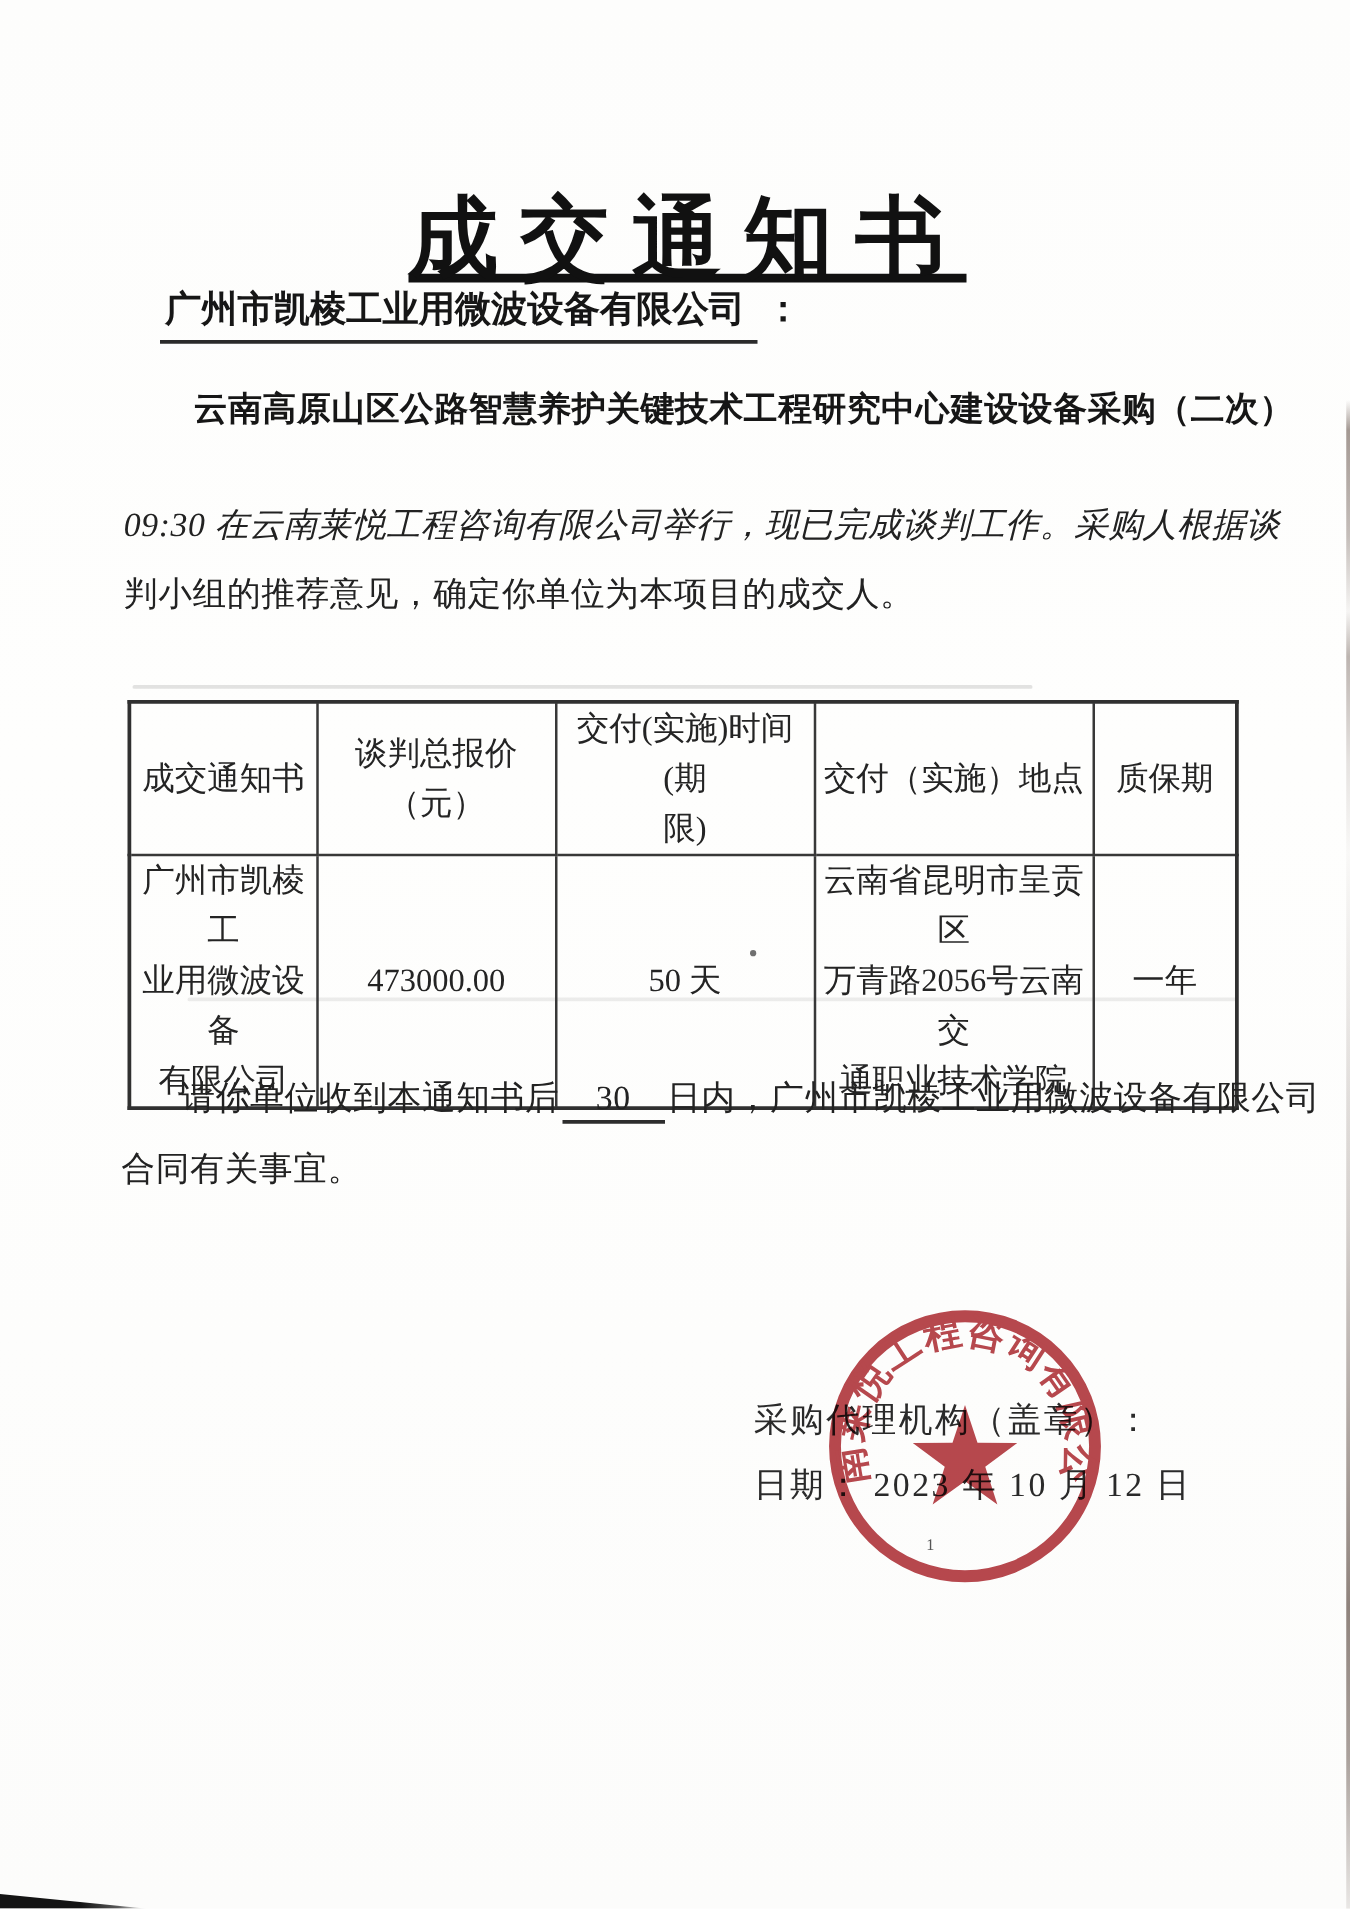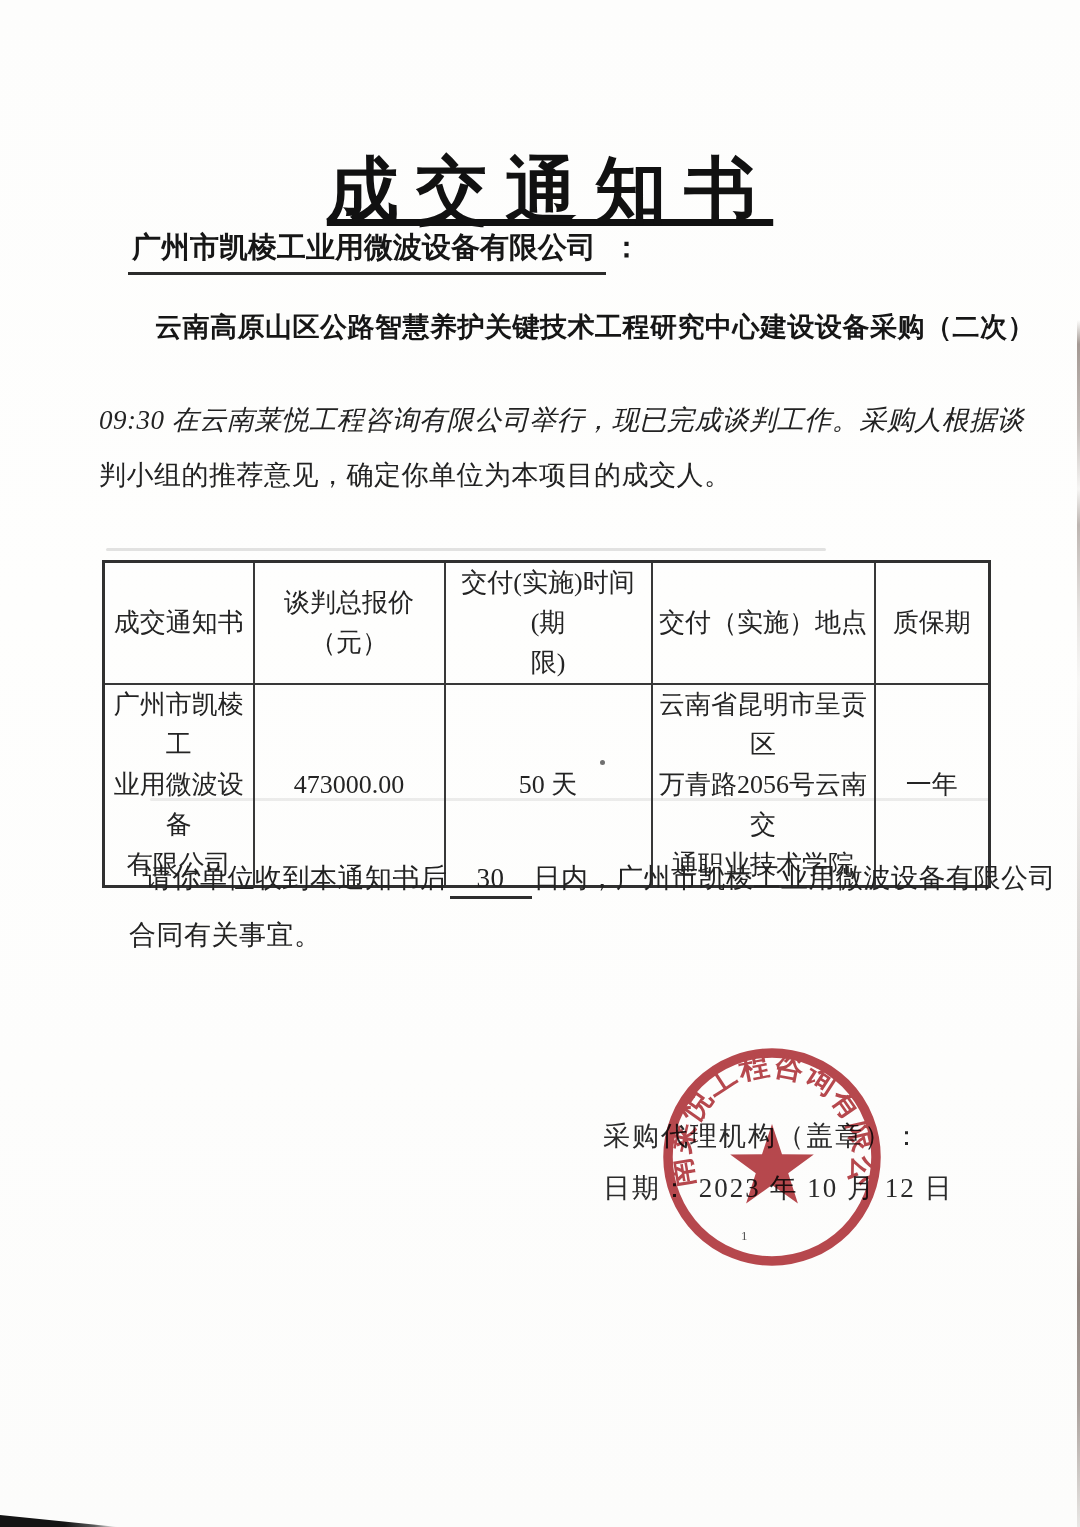--- a/index.html
+++ b/index.html
@@ -135,21 +135,21 @@
 通职业技术学院</td>
       <td>一年</td>
     </tr>
   </tbody>
     </table>
   <div class="dot-artifact"></div>
 
   <div class="bodyline" style="left:145px;top:860px;">
     <span>请你单位收到本通知书后</span><span class="blank">30</span><span>日内，广州市凯棱工业用微波设备有限公司</span>
   </div>
-  <div class="bodyline" style="left:97px;top:917px;margin-left:32px;">合同有关事宜。</div>
+  <div class="bodyline" style="left:97px;top:917px;">合同有关事宜。</div>
 
   <div class="sig" style="left:603px;top:1118px;">采购代理机构（盖章）：</div>
   <div class="sig" style="left:603px;top:1170px;">日期： 2023 年 10 月 12 日</div>
   <div class="stamp-footnote">1</div>
 
   <svg class="stamp" viewBox="0 0 234 234">
     <defs>
       <path id="sealArc" d="M 39.9 145 A 82 82 0 1 1 194.1 145" fill="none"></path>
     </defs>
     <circle cx="117" cy="117" r="104" fill="none" stroke="#b2383f" stroke-width="9.5"></circle>

